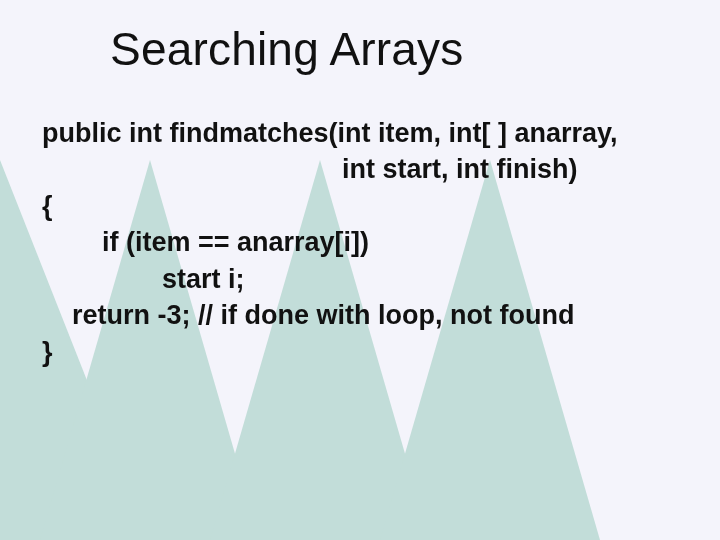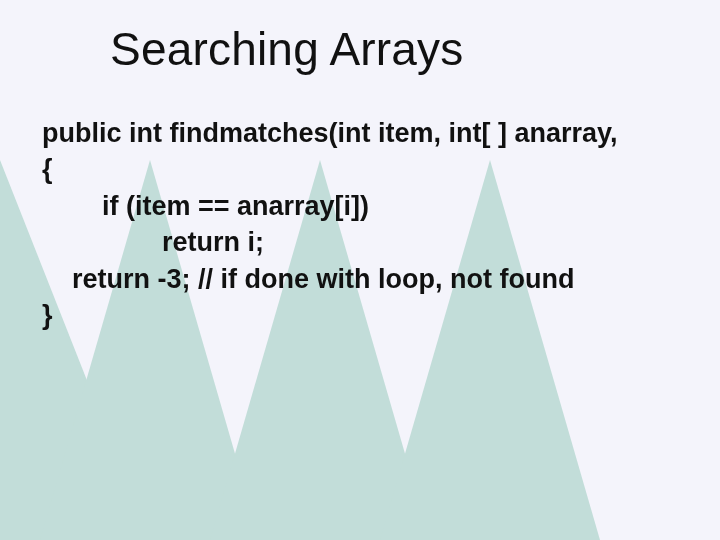--- a/index.html
+++ b/index.html
@@ -57,20 +57,21 @@
     <polygon points="0,160 150,540 0,540" fill="#c2ddd9"></polygon>
     <polygon points="150,160 260,540 40,540" fill="#c2ddd9"></polygon>
     <polygon points="320,160 430,540 210,540" fill="#c2ddd9"></polygon>
     <polygon points="490,160 600,540 380,540" fill="#c2ddd9"></polygon>
   </svg>
 
   <div class="title">Searching Arrays</div>
 
   <div class="code-block">
     <div class="line">public int findmatches(int item, int[ ] anarray,</div>
+    <div class="line">                                        int start, int finish)</div>
     <div class="line">{</div>
     <div class="line">        if (item == anarray[i])</div>
-    <div class="line">                return i;</div>
+    <div class="line">                start i;</div>
     <div class="line">    return -3; // if done with loop, not found</div>
     <div class="line">}</div>
   </div>
 
 </div>
 
 </body></html>

